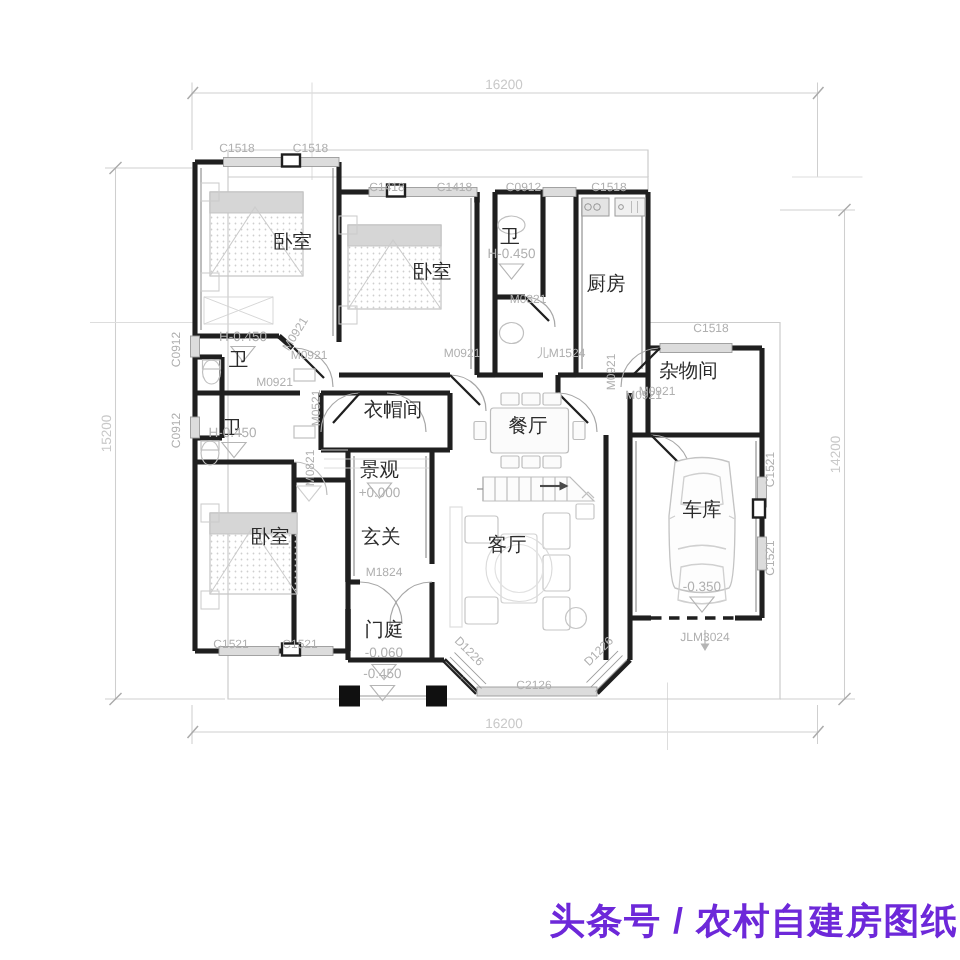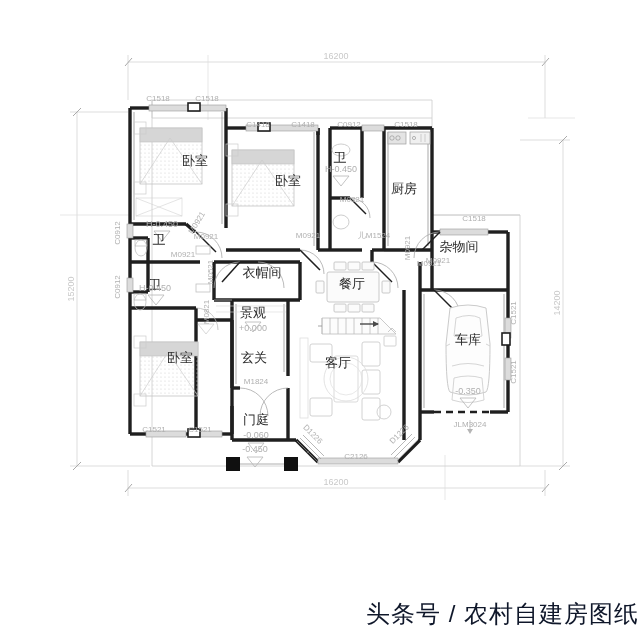--- a/index.html
+++ b/index.html
@@ -8,22 +8,22 @@
     font-family:"Liberation Sans","DejaVu Sans",sans-serif;
     color:#1a1a1a;
   }
   #plan-root{position:absolute;inset:0;}
   svg#floorplan{position:absolute;left:0;top:0;width:640px;height:640px;display:block;}
 
   .caption-block{
     position:absolute;left:0;top:515px;width:640px;text-align:left;
   }
   .watermark{
-    position:absolute;left:366px;top:598px;font-size:24px;color:#0f172a;
-    white-space:nowrap;letter-spacing:1px;font-weight:400;
+    position:absolute;left:366px;top:598px;font-size:24px;color:#6d28d9;
+    white-space:nowrap;letter-spacing:1px;font-weight:700;
   }
 </style>
 </head>
 <body>
 
 <div id="plan-root">
 
   <svg id="floorplan" viewBox="0 0 640 640">
     <defs>
       <pattern id="hatch" width="5" height="5" patternUnits="userSpaceOnUse" patternTransform="rotate(45)">

